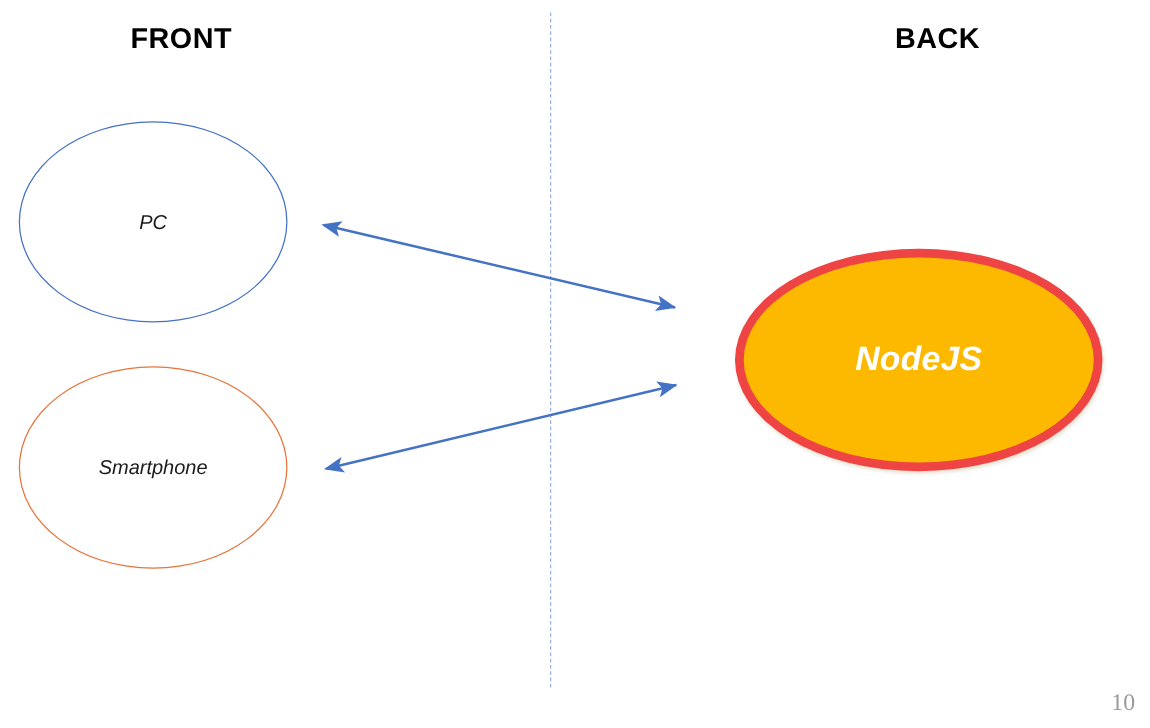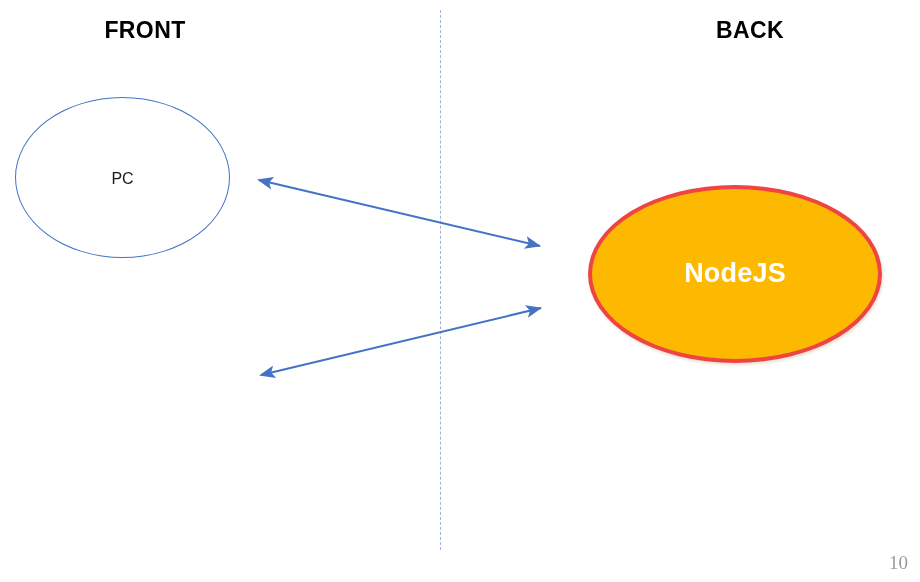--- a/index.html
+++ b/index.html
@@ -42,20 +42,21 @@
     position: absolute;
     box-sizing: border-box;
     border-radius: 50%;
     display: flex;
     align-items: center;
     justify-content: center;
   }
   .ellipse-label {
     font-family: "Liberation Sans", sans-serif;
     white-space: nowrap;
+    font-style: italic;
   }
   #ellipse-pc {
     left: 15px;
     top: 97px;
     width: 215px;
     height: 161px;
     border: 1.3px solid #4472c4;
     background: transparent;
   }
   #ellipse-pc .ellipse-label {
@@ -71,25 +72,25 @@
     border: 1.3px solid #e8743b;
     background: transparent;
   }
   #ellipse-smartphone .ellipse-label {
     font-size: 16px;
     color: #1b1b1b;
     transform: translateY(1px);
   }
   #ellipse-nodejs {
     left: 588px;
-    top: 185px;
+    top: 199px;
     width: 294px;
     height: 178px;
     background: #fcb900;
-    border: 4px solid #ef4444;
+    border: 7px solid #ef4444;
     box-shadow: 1px 2px 3px rgba(120, 90, 0, 0.18);
   }
   #ellipse-nodejs .ellipse-label {
     font-size: 27px;
     font-weight: bold;
     color: #ffffff;
     letter-spacing: 0.2px;
     transform: translateY(-1px);
   }
   #divider-line {
@@ -141,20 +142,23 @@
 
     <line x1="259" y1="180" x2="540" y2="246" stroke="#4472c4" stroke-width="2" marker-start="url(#arrow-start)" marker-end="url(#arrow-end)"></line>
 
     <line x1="261" y1="375" x2="541" y2="308" stroke="#4472c4" stroke-width="2" marker-start="url(#arrow-start)" marker-end="url(#arrow-end)"></line>
   </svg>
 
   <div class="ellipse" id="ellipse-pc">
     <span class="ellipse-label">PC</span>
   </div>
 
+  <div class="ellipse" id="ellipse-smartphone">
+    <span class="ellipse-label">Smartphone</span>
+  </div>
 
   <div class="ellipse" id="ellipse-nodejs">
     <span class="ellipse-label">NodeJS</span>
   </div>
 
   <div id="page-number">10</div>
 
 </div>
 
 </body></html>

